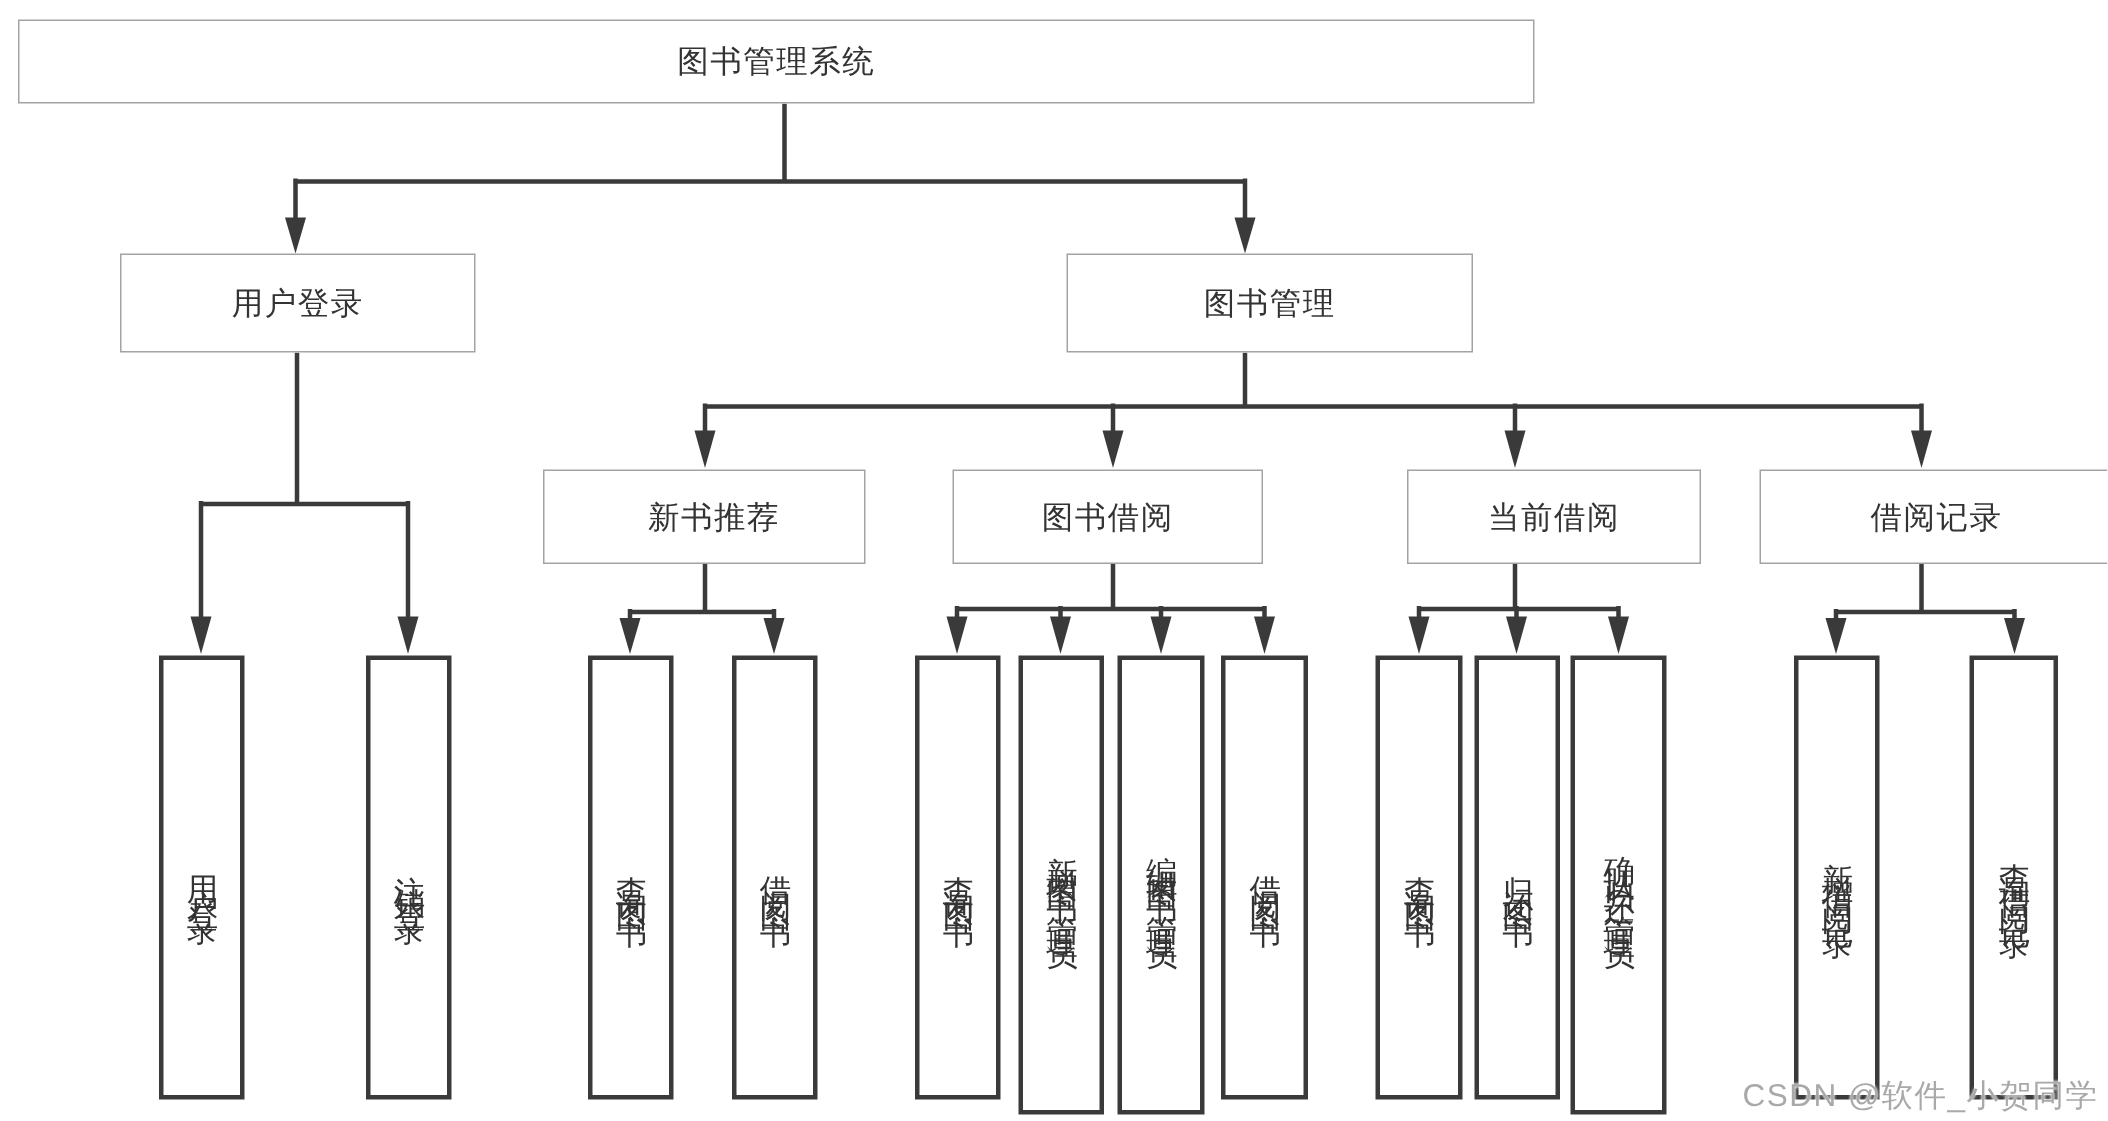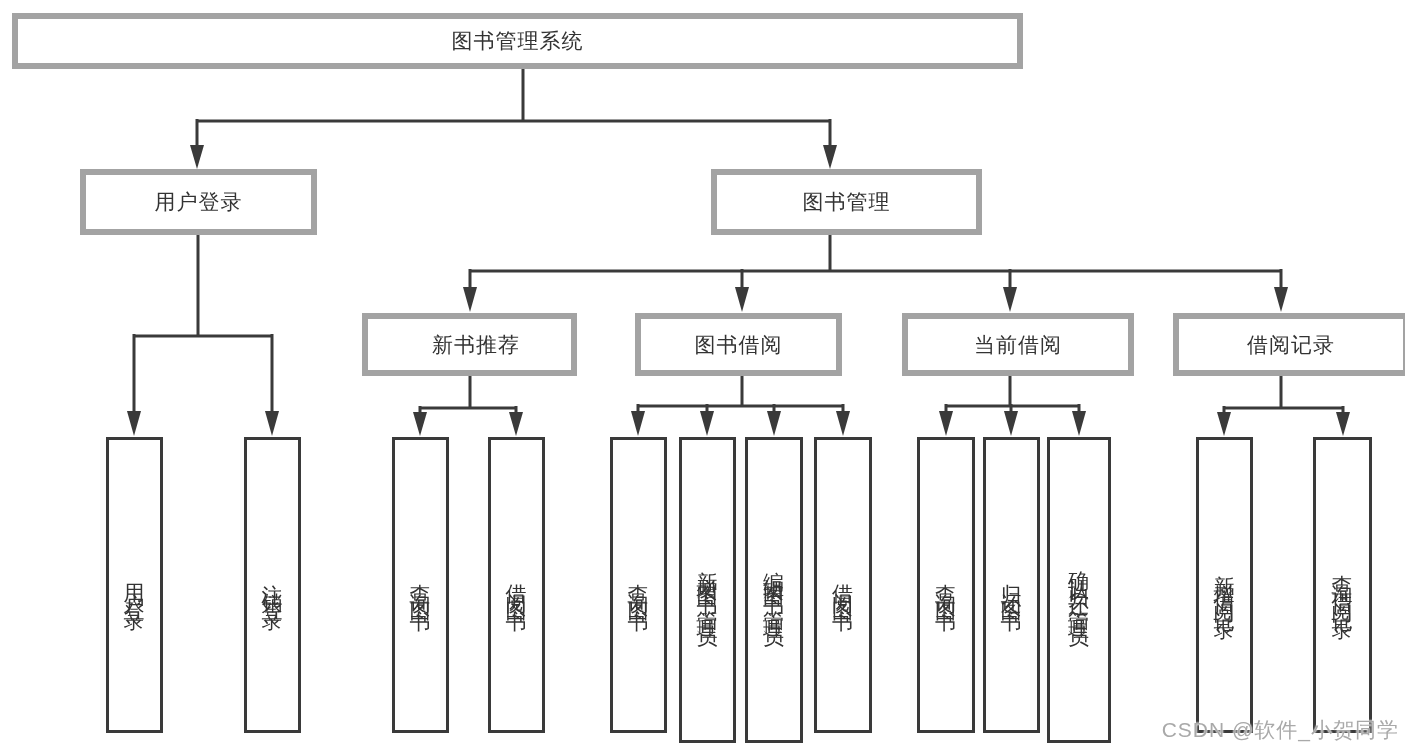--- a/index.html
+++ b/index.html
@@ -18,41 +18,41 @@
   .connectors {
     position: absolute;
     left: 0;
     top: 0;
     width: 1405px;
     height: 747px;
   }
   .box {
     position: absolute;
     box-sizing: border-box;
-    border: 6px solid #a3a3a3;
+    border: 1px solid #a3a3a3;
     background: #ffffff;
     display: flex;
     align-items: center;
     justify-content: center;
     color: #333333;
   }
   .root-box {
     left: 12px; top: 13px; width: 1011px; height: 56px;
     font-size: 21px;
     letter-spacing: 1px;
   }
   .branch {
     font-size: 21px;
     letter-spacing: 1px;
   }
   .b-user-login   { left: 80px;  top: 169px; width: 237px; height: 66px; }
   .b-book-mgmt    { left: 711px; top: 169px; width: 271px; height: 66px; }
   .b-new-book     { left: 362px; top: 313px; width: 215px; height: 63px; padding-left: 13px; }
   .b-borrow       { left: 635px; top: 313px; width: 207px; height: 63px; }
-  .b-current      { left: 902px; top: 313px; width: 232px; height: 63px; }
+  .b-current      { left: 938px; top: 313px; width: 196px; height: 63px; }
   .b-records      { left: 1173px; top: 313px; width: 236px; height: 63px; }
   .leaf {
     position: absolute;
     box-sizing: border-box;
     border: 3px solid #3a3a3a;
     background: #ffffff;
     top: 437px;
     width: 57px;
     height: 296px;
     display: flex;

